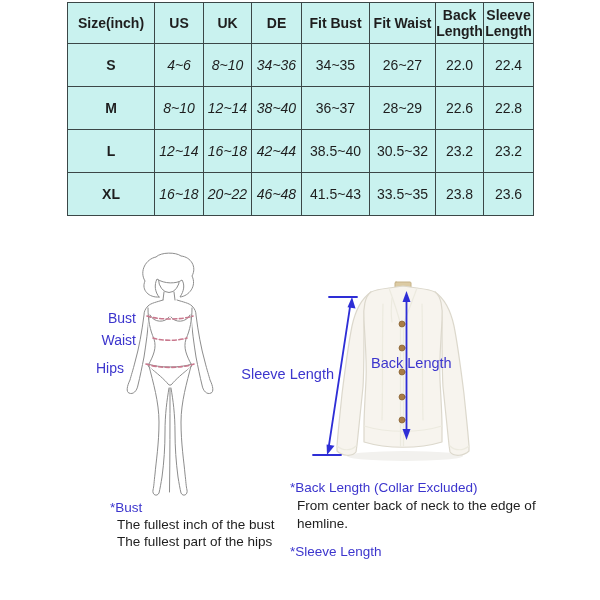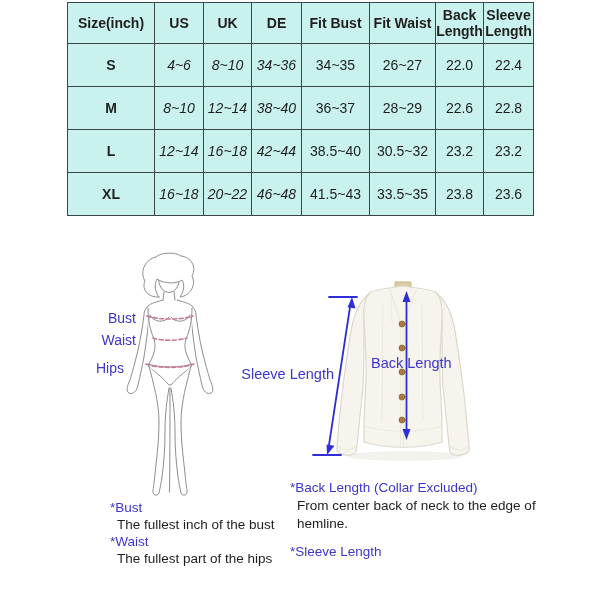--- a/index.html
+++ b/index.html
@@ -205,21 +205,20 @@
       <polygon points="111.5,33 107.5,44 115.5,44" style="fill:var(--arrow_blue)" stroke="none"></polygon>
       <polygon points="111.5,182 107.5,171 115.5,171" style="fill:var(--arrow_blue)" stroke="none"></polygon>
     </g>
   </svg>
   <div class="fig-label sleeve">Sleeve Length</div>
   <div class="fig-label back">Back Length</div>
 
   <div class="notes notes-left">
     <p class="term">*Bust</p>
     <p class="desc">The fullest inch of the bust</p>
-    <p class="term">*Waist</p>
     <p class="desc">The fullest part of the hips</p>
   </div>
 
   <div class="notes notes-right">
     <p class="term">*Back Length (Collar Excluded)</p>
     <p class="desc">From center back of neck to the edge of hemline.</p>
     <p class="term">*Sleeve Length</p>
   </div>
 
 </div>

